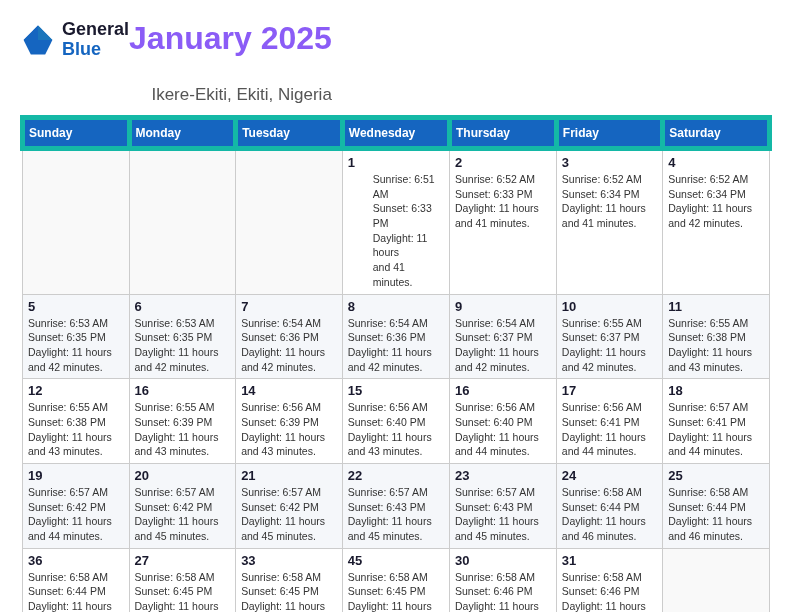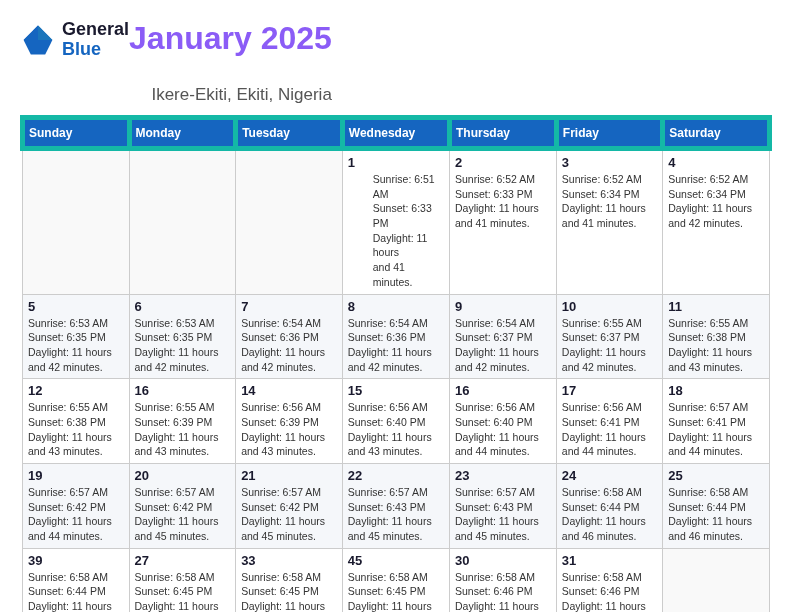--- a/index.html
+++ b/index.html
@@ -301,21 +301,21 @@
         <td>
           <div class="day-number">25</div>
           <div class="day-info" style="white-space: pre-line;">Sunrise: 6:58 AM
 Sunset: 6:44 PM
 Daylight: 11 hours
 and 46 minutes.</div>
         </td>
       </tr>
       <tr>
         <td>
-          <div class="day-number">39</div>
+          <div class="day-number">36</div>
           <div class="day-info" style="white-space: pre-line;">Sunrise: 6:58 AM
 Sunset: 6:44 PM
 Daylight: 11 hours
 and 46 minutes.</div>
         </td>
         <td>
           <div class="day-number">27</div>
           <div class="day-info" style="white-space: pre-line;">Sunrise: 6:58 AM
 Sunset: 6:45 PM
 Daylight: 11 hours

